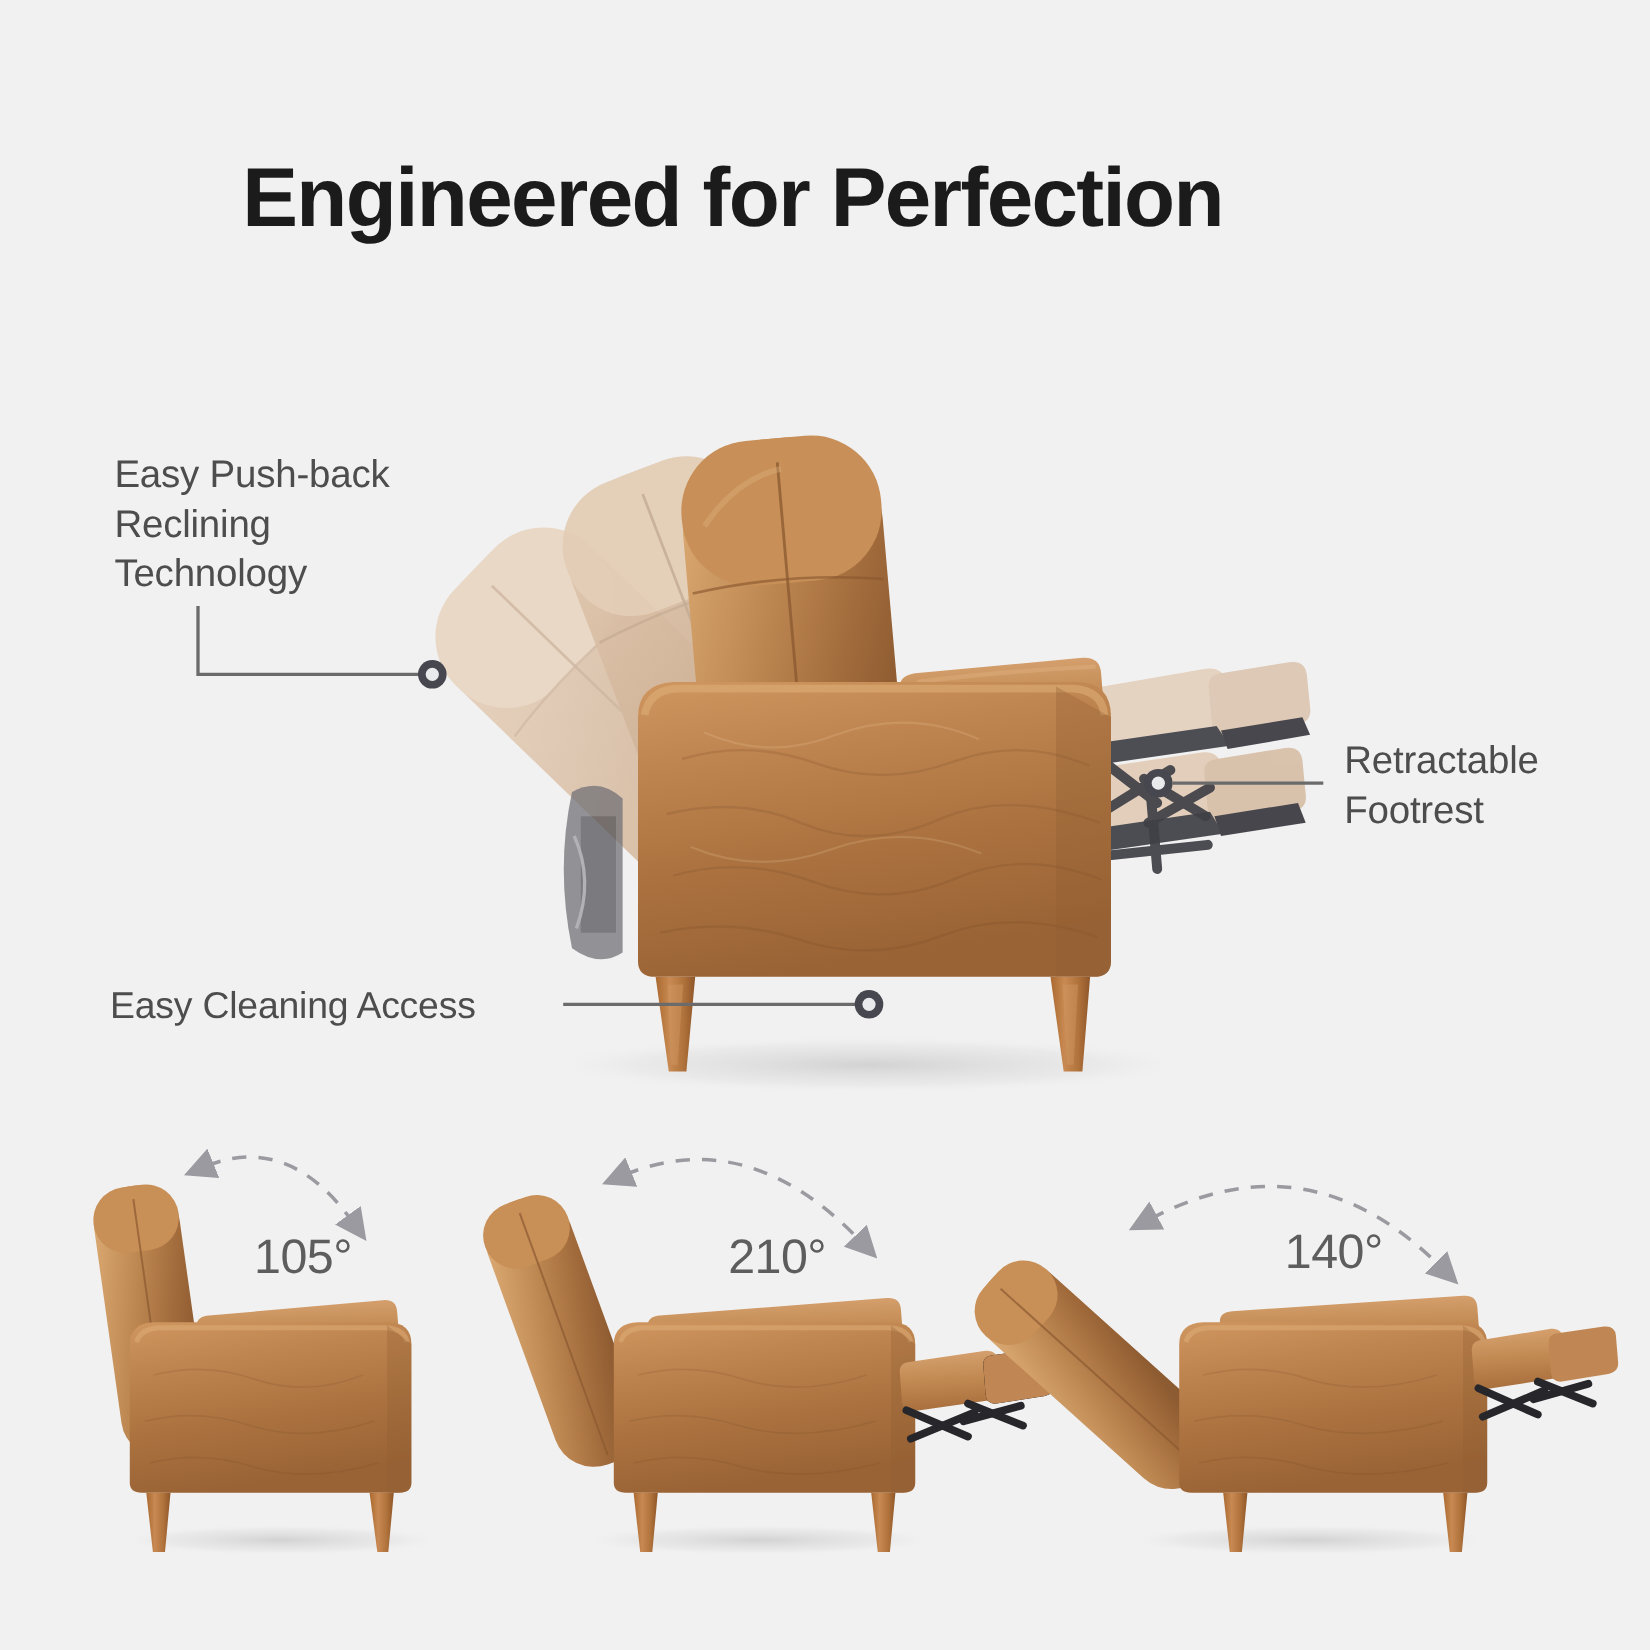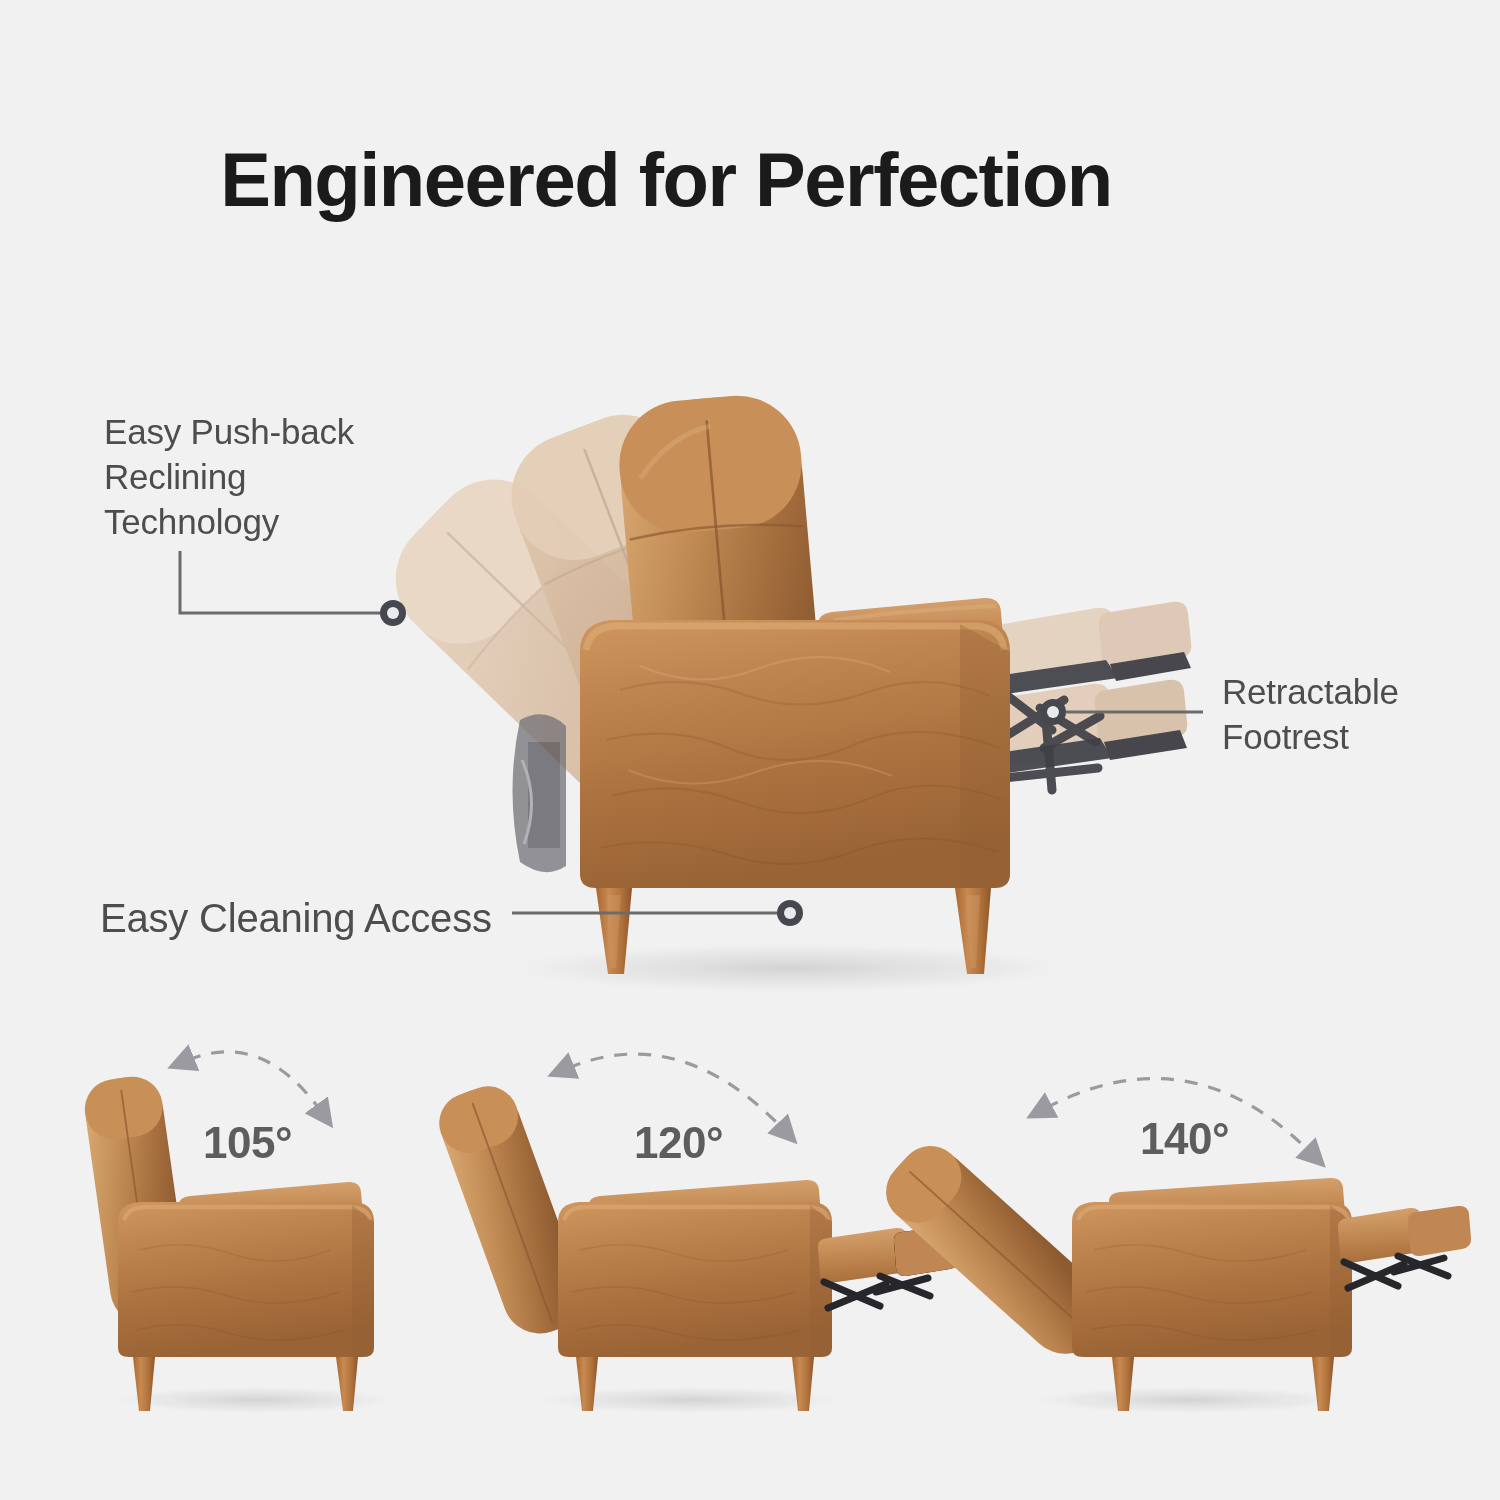--- a/index.html
+++ b/index.html
@@ -27,28 +27,29 @@
     position:absolute;
     color:#4d4d4d;
     font-size:35px;
     line-height:1.28;
     font-weight:400;
     letter-spacing:-0.2px;
     white-space:pre-line;
   }
   #callout-pushback{left:104px;top:410px;}
   #callout-footrest{left:1222px;top:670px;}
-  #callout-cleaning{left:100px;top:893px;font-size:40px;}
+  #callout-cleaning{left:100px;top:893px;font-size:34px;}
 
   .angle-label{
     position:absolute;
     font-size:44px;
-    font-weight:bold;
+    font-weight:normal;
     color:#5d5d5d;
     letter-spacing:-0.5px;
+    margin-left:28px;
   }
   #angle-0{left:203px;top:1118px;}
   #angle-1{left:634px;top:1118px;}
   #angle-2{left:1140px;top:1114px;}
 
   svg.layer{position:absolute;left:0;top:0;width:1500px;height:1500px;pointer-events:none;}
 </style>
 </head>
 <body>
 
@@ -345,16 +346,16 @@
       </g>
 
       <path d="M1112 1357 L1134 1357 L1129 1411 L1118 1411 Z" fill="url(#woodLeg)"></path>
       <path d="M1312 1357 L1334 1357 L1329 1411 L1318 1411 Z" fill="url(#woodLeg)"></path>
 
       <path d="M1046 1108 Q1190 1032 1310 1152" stroke="#9a9aa0" stroke-width="3.2" fill="none" stroke-dasharray="13 11" marker-start="url(#arrowL)" marker-end="url(#arrowR)"></path>
     </g>
   </svg>
 
   <div class="angle-label" id="angle-0">105°</div>
-  <div class="angle-label" id="angle-1">120°</div>
+  <div class="angle-label" id="angle-1">210°</div>
   <div class="angle-label" id="angle-2">140°</div>
 
 </div>
 
 </body></html>

